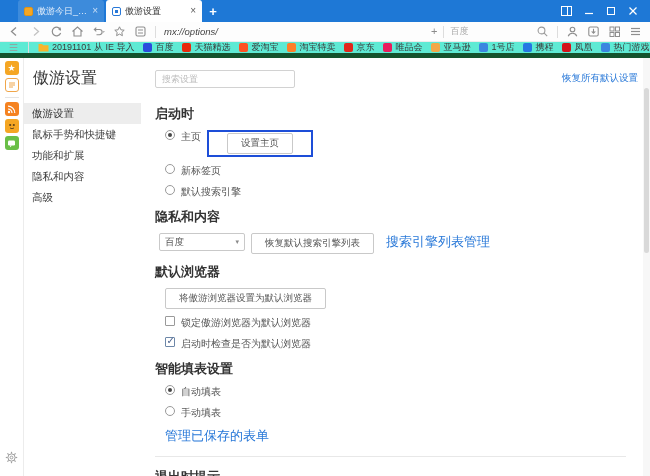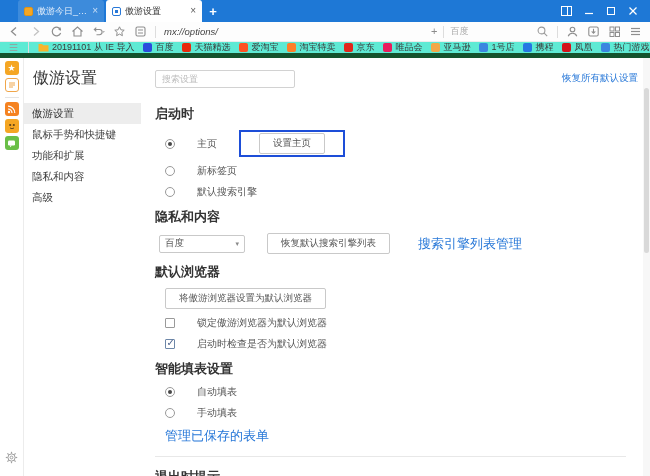--- a/index.html
+++ b/index.html
@@ -61,21 +61,21 @@
   .restore-link { margin-left:auto; font-size:9.5px; color:#2878d8; text-decoration:none; }
 
   .page-body { display:flex; }
   .settings-menu { width:117px; padding-top:8px; flex:none; }
   .menu-item { height:21px; line-height:21px; padding-left:8px; font-size:10.5px; color:#3f3f3f; cursor:default; }
   .menu-item.active { background:#ededed; color:#333; }
 
   .settings-content { flex:1; padding:10px 16px 0 14px; color:#555; }
   .section { margin-bottom:9px; }
   .section h3 { font-size:13px; font-weight:700; color:#333; margin-bottom:7px; }
-  .opt-row { display:flex; align-items:center; gap:22px; margin:0 0 7px 10px; font-size:10px; color:#555; }
+  .opt-row { display:flex; align-items:flex-start; gap:6px; margin:0 0 7px 10px; font-size:10px; color:#555; }
   .radio { width:10px; height:10px; border:1px solid #9a9a9a; border-radius:50%; background:#fff;
            position:relative; flex:none; }
   .radio.on::after { content:""; position:absolute; inset:2px; border-radius:50%; background:#474747; }
   .checkbox { width:10px; height:10px; border:1px solid #9a9a9a; border-radius:1px; background:#fff;
               position:relative; flex:none; }
   .checkbox.on { border-color:#6d87a8; }
   .checkbox.on::after { content:"\2713"; position:absolute; top:-3.5px; left:0.5px; font-size:10px;
                         font-weight:bold; color:#4a618c; }
   .btn { background:#fff; border:1px solid #c9c9c9; border-radius:2px; font-size:9.5px; color:#555;
          padding:3px 13px; font-family:inherit; cursor:default; }

